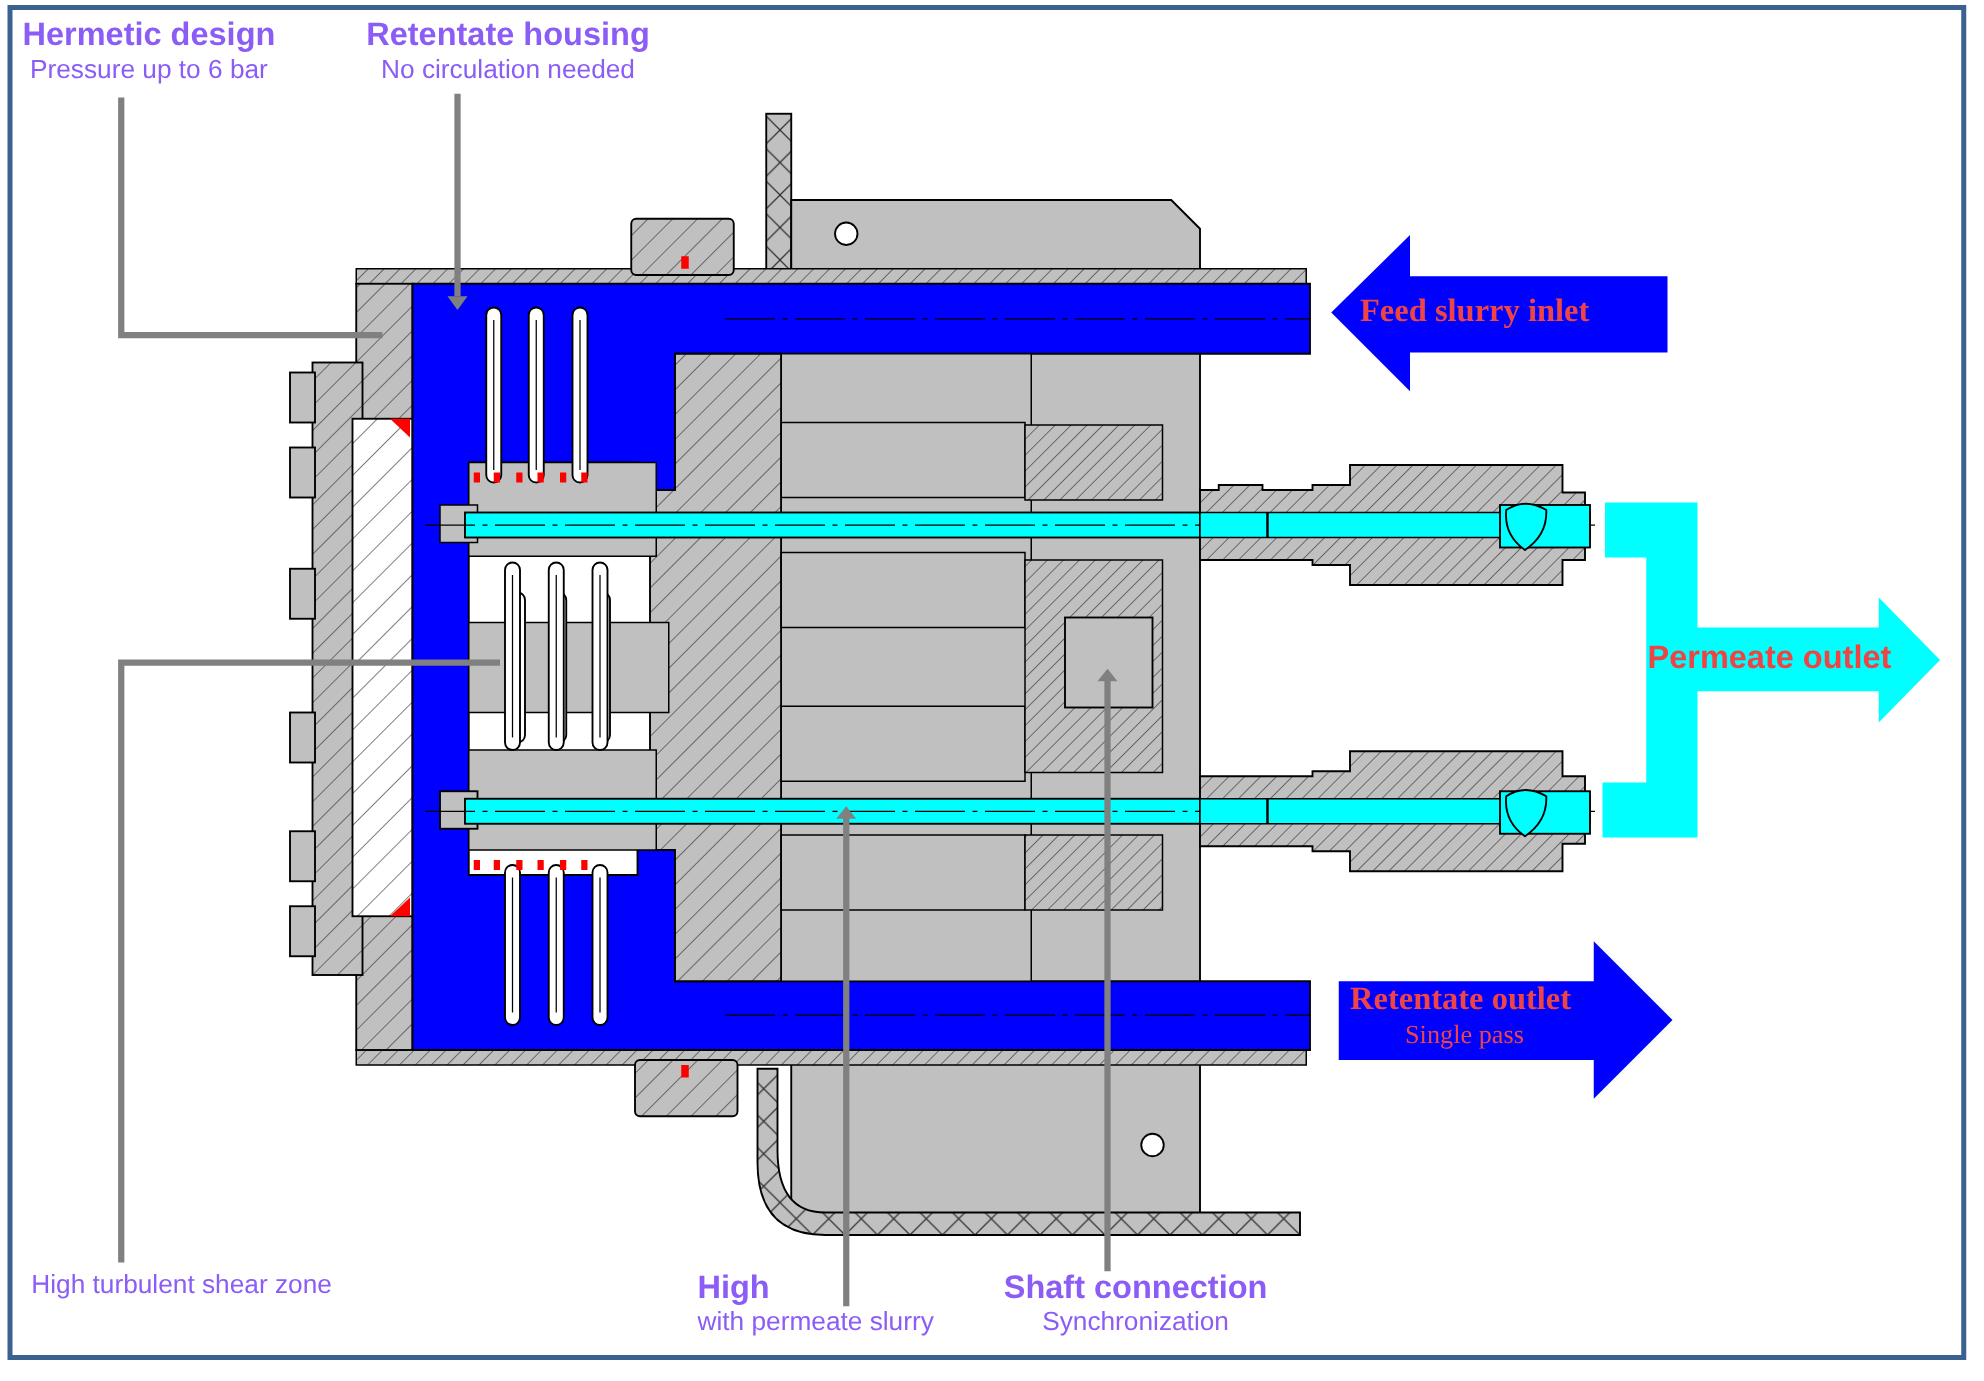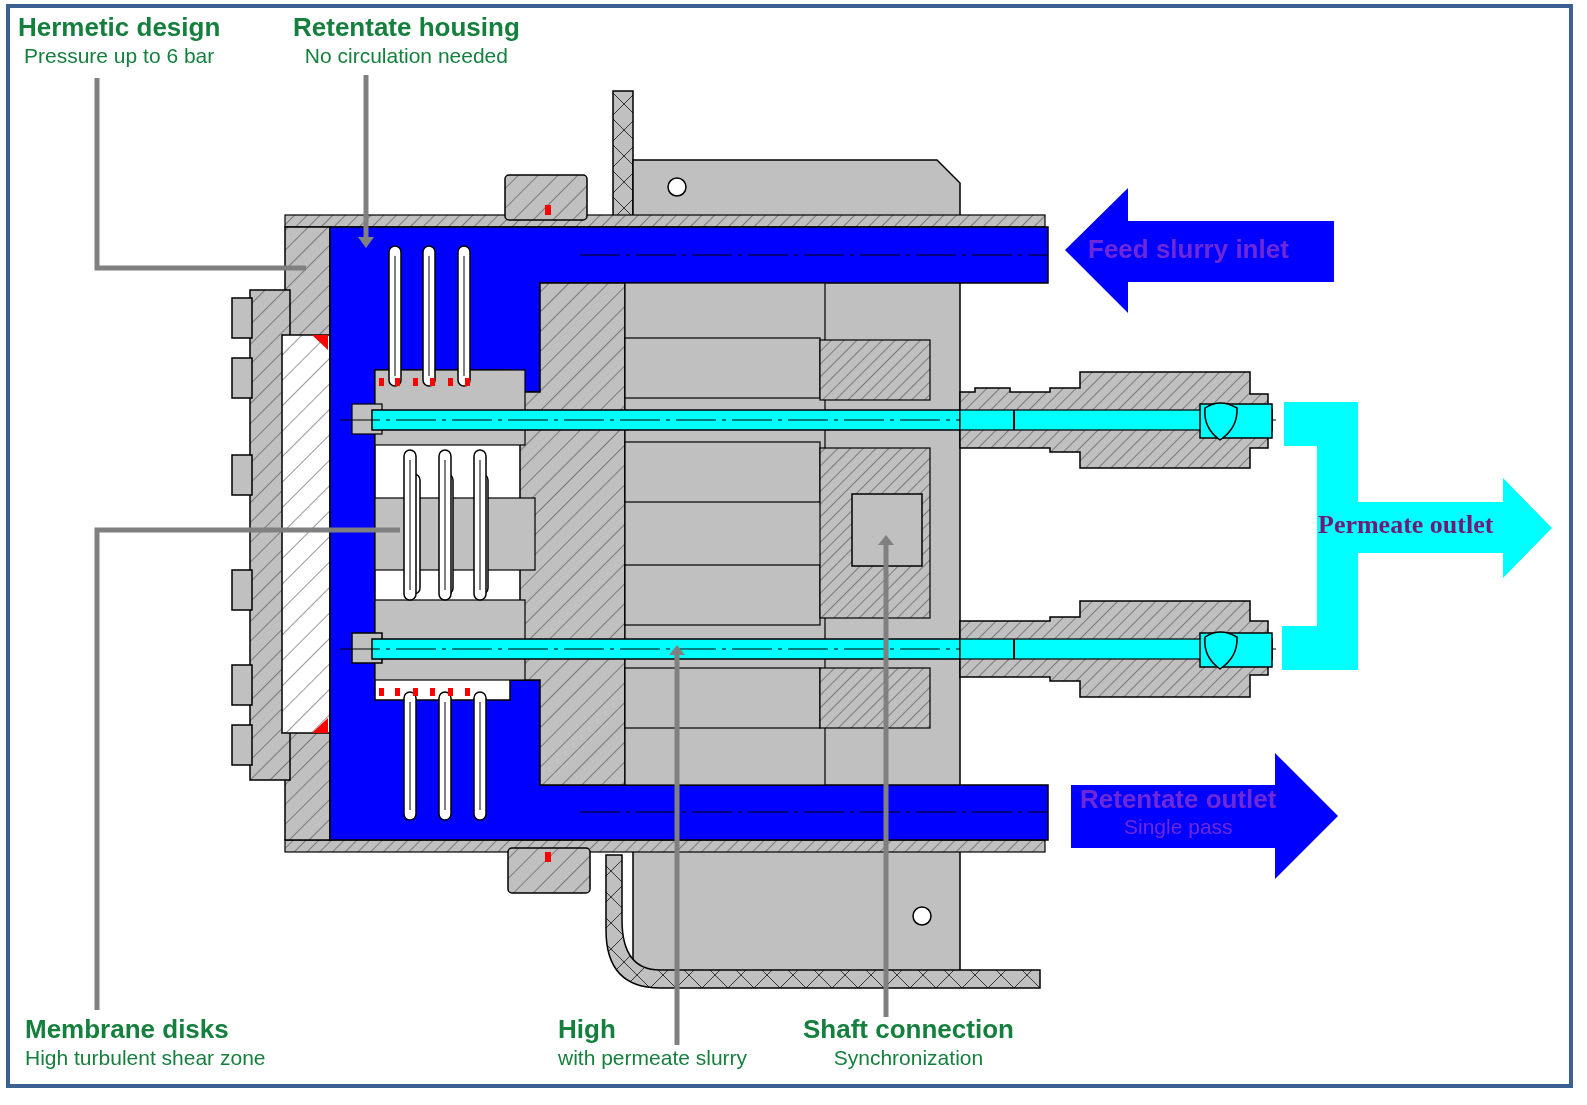--- a/index.html
+++ b/index.html
@@ -1,26 +1,26 @@
 <!DOCTYPE html>
 <html><head>
 <meta charset="utf-8">
 <style>
   html, body { margin: 0; padding: 0; background: #ffffff; }
   body { width: 1587px; height: 1105px; position: relative; overflow: hidden;
          font-family: "Liberation Sans", sans-serif; }
   .frame { position: absolute; left: 6px; top: 4px; width: 1567px; height: 1084px;
            border: 4px solid #3a6190; box-sizing: border-box; background: #fff; }
   svg.drawing { position: absolute; left: 0; top: 0; }
-  .lbl { position: absolute; color: #15803d; white-space: nowrap; }
+  .lbl { position: absolute; color: #8b5cf6; white-space: nowrap; }
   .lbl .title { font-weight: bold; font-size: 26px; line-height: 30px; display: block; }
   .lbl .sub { font-size: 21px; line-height: 28px; display: block; text-align: center; }
   .arrow-text { position: absolute; white-space: nowrap; font-weight: bold; }
-  .arrow-text.white { color: #6d28d9; }
-  .arrow-text.black { color: #701a75; font-family: Liberation Serif, serif; }
+  .arrow-text.white { color: #ef4444; font-family: Liberation Serif, serif; }
+  .arrow-text.black { color: #ef4444; }
   .arrow-text .t { font-size: 26px; line-height: 30px; display: block; }
   .arrow-text .s { font-size: 21px; line-height: 26px; display: block; font-weight: normal; margin-left: 44px; }
 </style>
 </head>
 <body>
 
 <div class="frame"></div>
 
 <svg class="drawing" width="1587" height="1105" viewBox="0 0 1587 1105">
   <defs>
@@ -185,21 +185,20 @@
 
 <div class="lbl" style="left:18px; top:12px;">
   <span class="title">Hermetic design</span>
   <span class="sub">Pressure up to 6 bar</span>
 </div>
 <div class="lbl" style="left:293px; top:12px;">
   <span class="title">Retentate housing</span>
   <span class="sub">No circulation needed</span>
 </div>
 <div class="lbl" style="left:25px; top:1014px;">
-  <span class="title">Membrane disks</span>
   <span class="sub">High turbulent shear zone</span>
 </div>
 <div class="lbl" style="left:558px; top:1014px;">
   <span class="title">High</span>
   <span class="sub">with permeate slurry</span>
 </div>
 <div class="lbl" style="left:803px; top:1014px;">
   <span class="title">Shaft connection</span>
   <span class="sub">Synchronization</span>
 </div>

